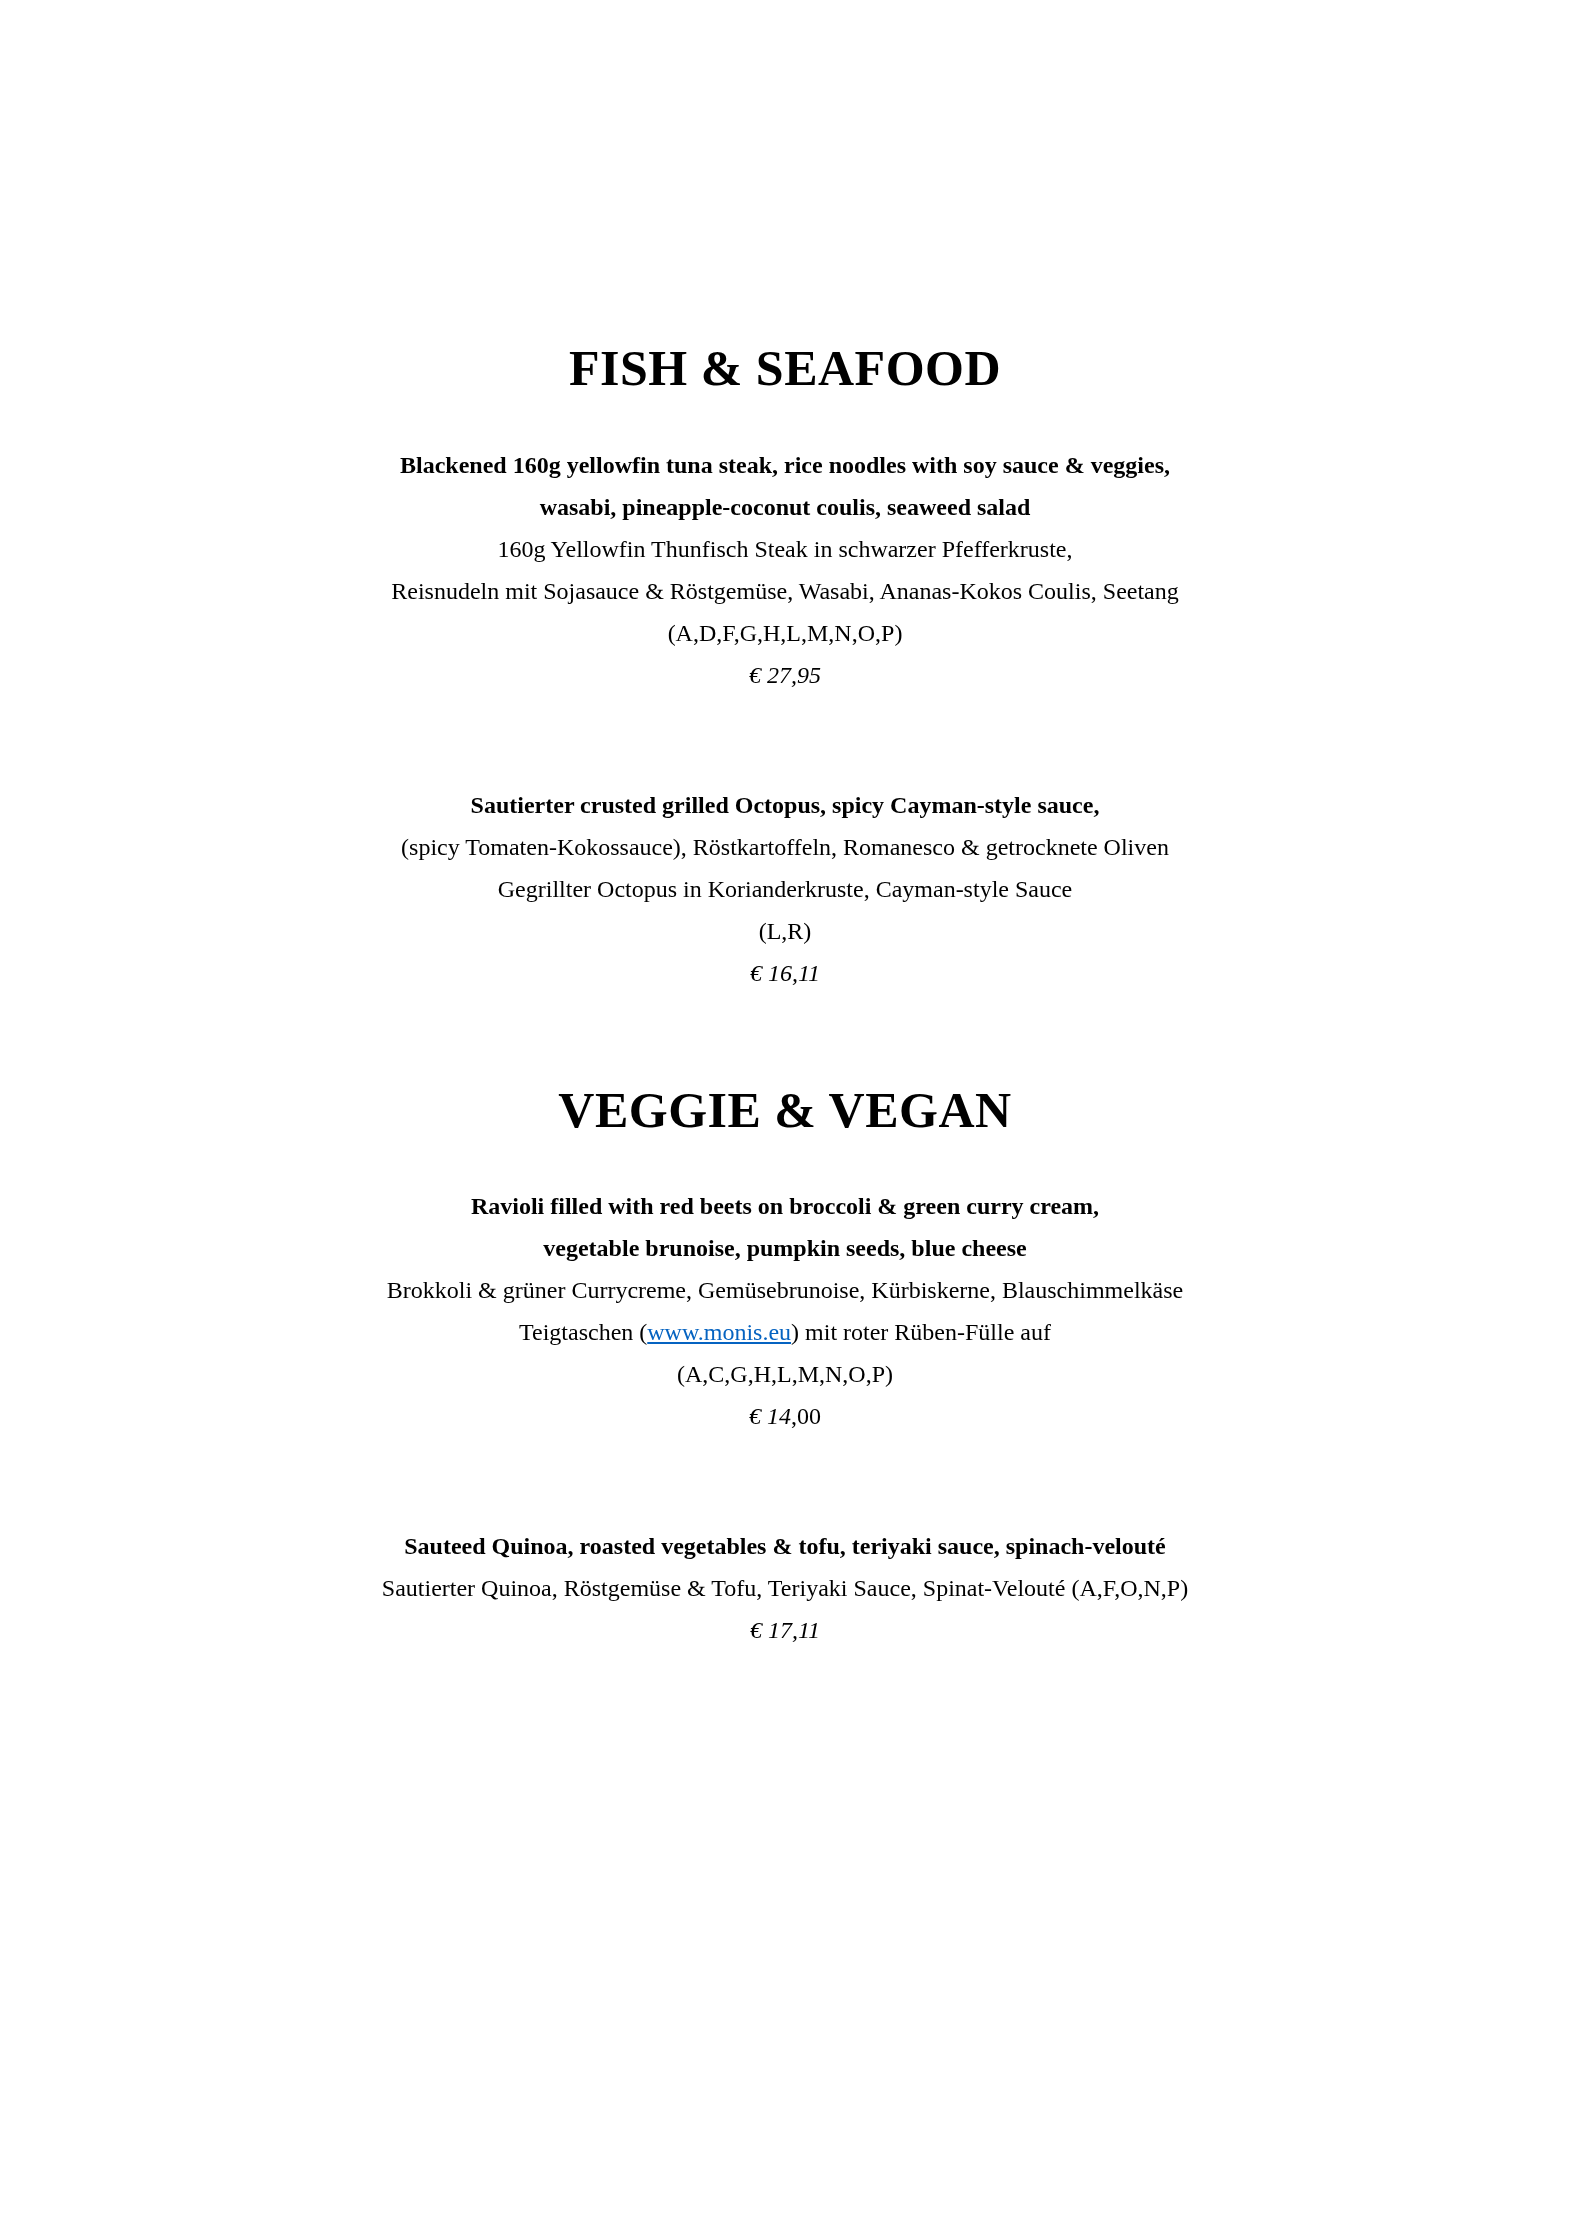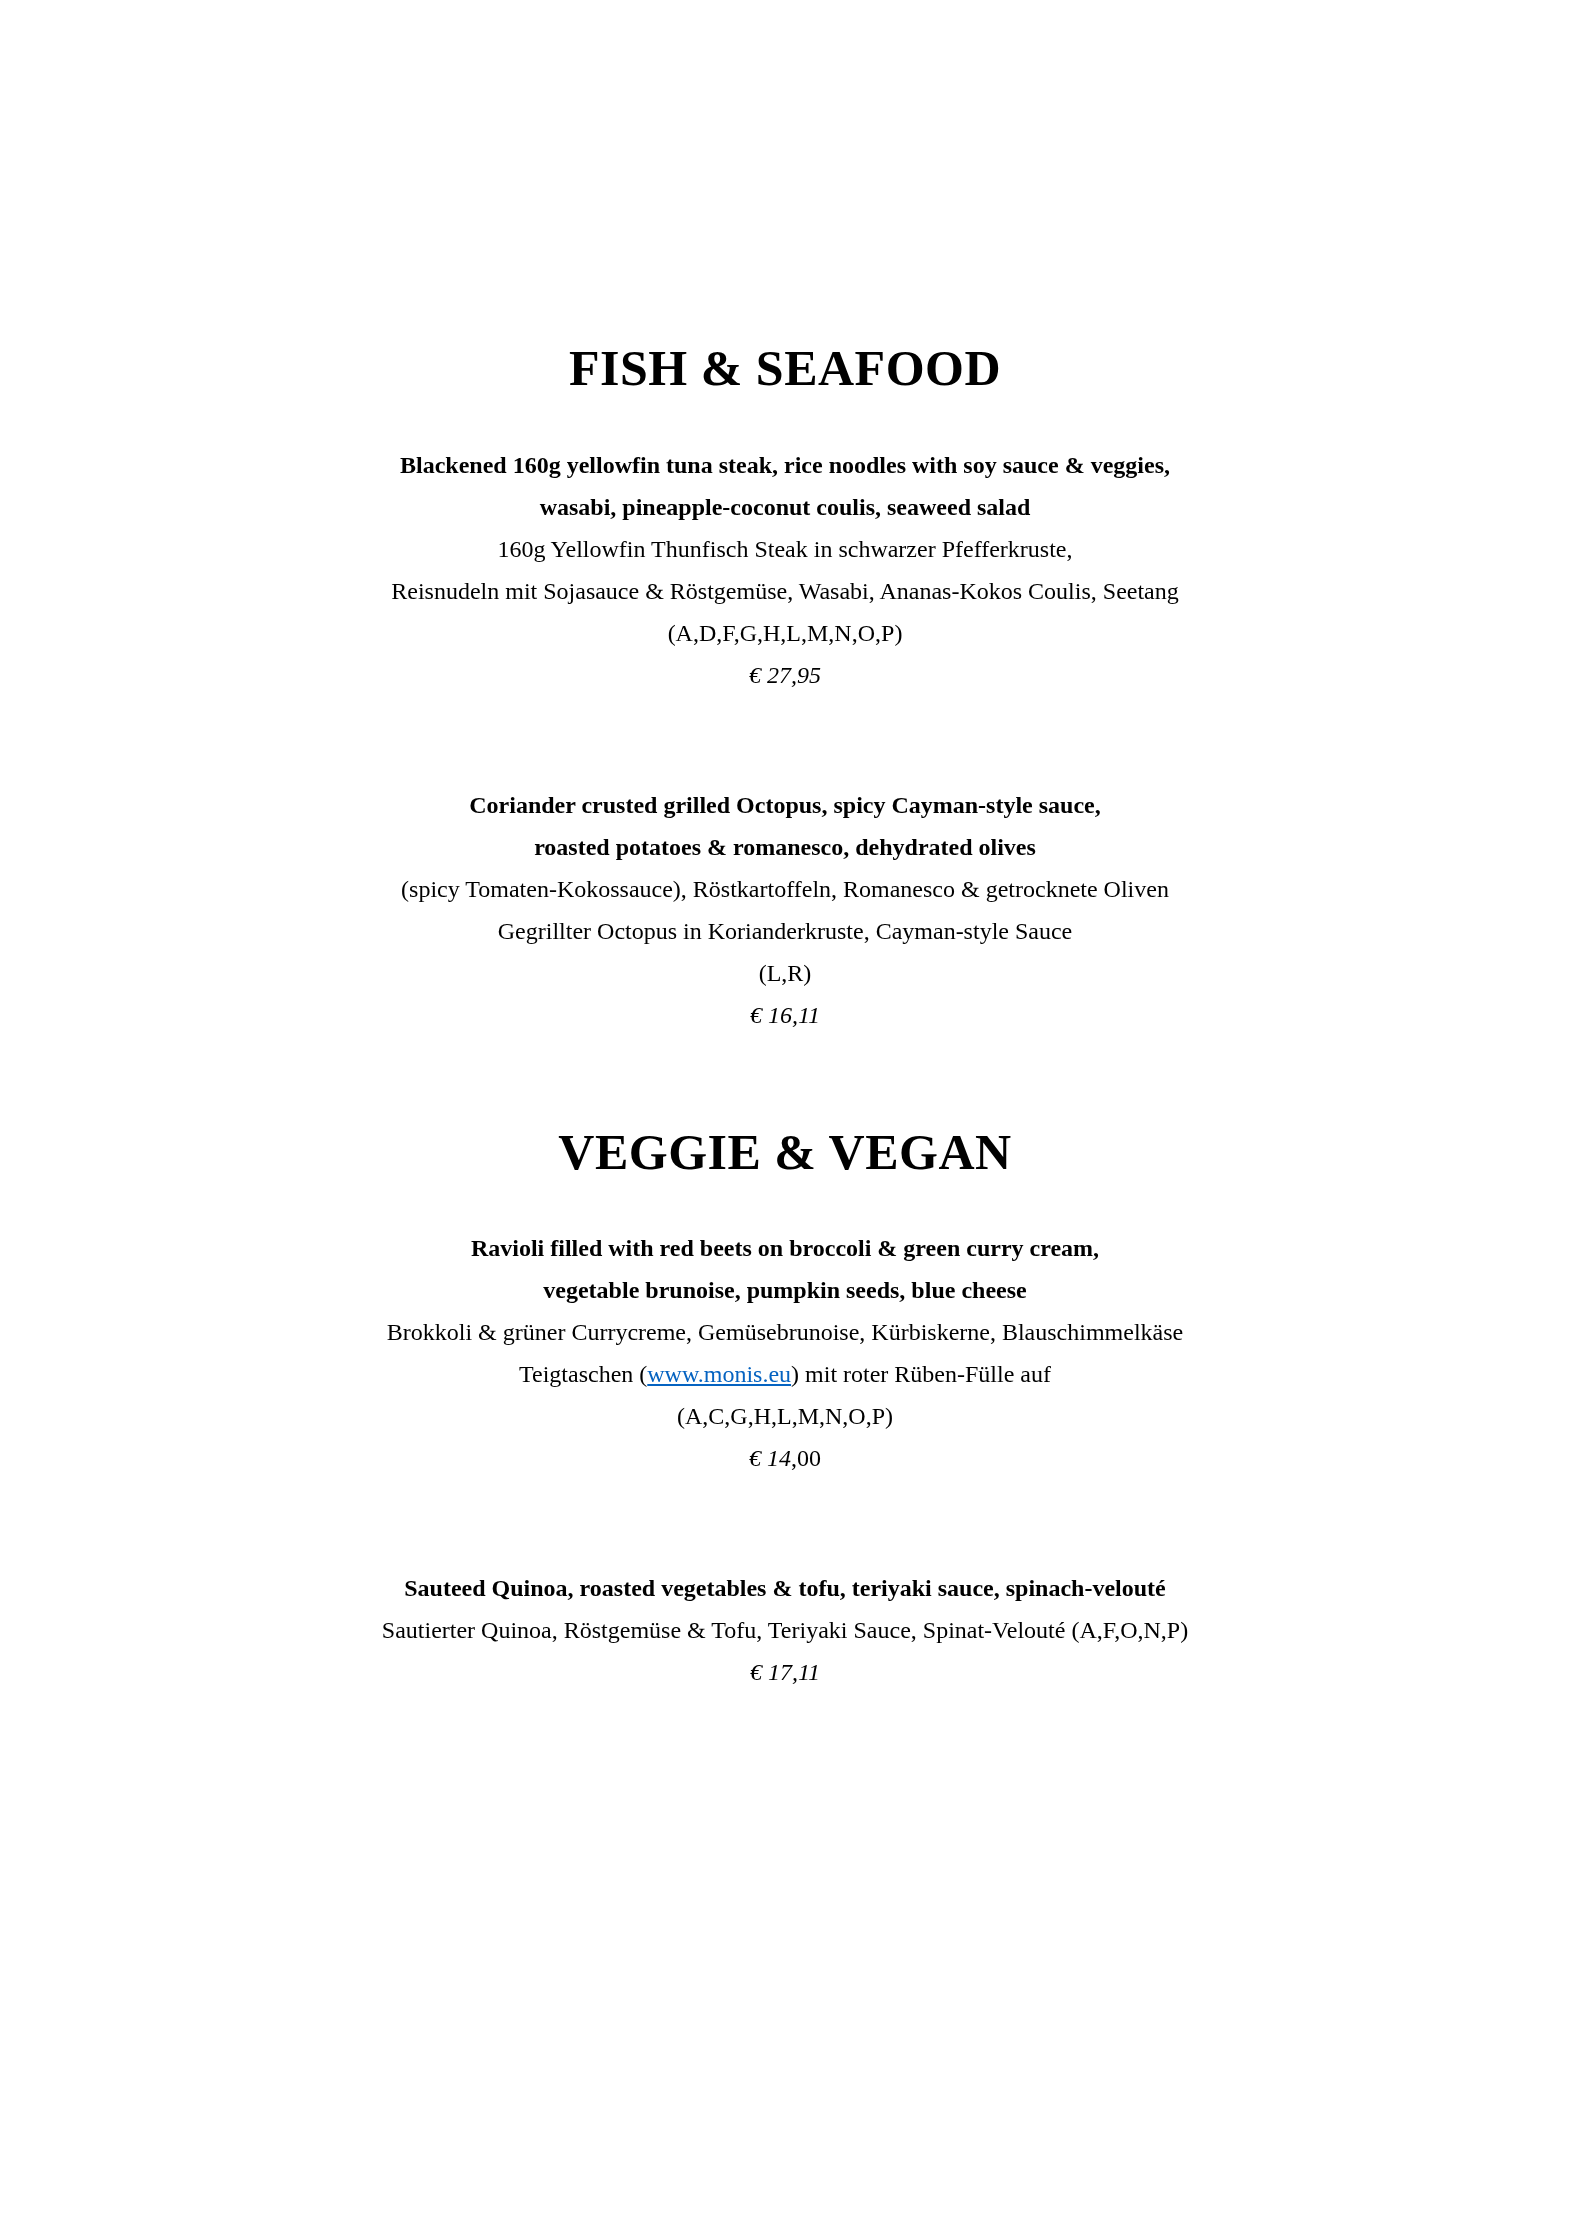--- a/index.html
+++ b/index.html
@@ -62,22 +62,21 @@
   <div class="menu-item">
     <div class="name-line">Blackened 160g yellowfin tuna steak, rice noodles with soy sauce &amp; veggies,</div>
     <div class="name-line">wasabi, pineapple-coconut coulis, seaweed salad</div>
     <div class="desc-line">160g Yellowfin Thunfisch Steak in schwarzer Pfefferkruste,</div>
     <div class="desc-line">Reisnudeln mit Sojasauce &amp; Röstgemüse, Wasabi, Ananas-Kokos Coulis, Seetang</div>
     <div class="allergens">(A,D,F,G,H,L,M,N,O,P)</div>
     <div class="price">€ 27,95</div>
   </div>
 
   <div class="menu-item">
-    <div class="name-line">Coriander crusted grilled Octopus, spicy Cayman-style sauce,</div>
-    <div class="name-line">roasted potatoes &amp; romanesco, dehydrated olives</div>
+    <div class="name-line">Sautierter crusted grilled Octopus, spicy Cayman-style sauce,</div>
     <div class="desc-line">(spicy Tomaten-Kokossauce), Röstkartoffeln, Romanesco &amp; getrocknete Oliven</div>
     <div class="desc-line">Gegrillter Octopus in Korianderkruste, Cayman-style Sauce</div>
     <div class="allergens">(L,R)</div>
     <div class="price">€ 16,11</div>
   </div>
 
   <h1 class="section-title">VEGGIE &amp; VEGAN</h1>
 
   <div class="menu-item">
     <div class="name-line">Ravioli filled with red beets on broccoli &amp; green curry cream,</div>

